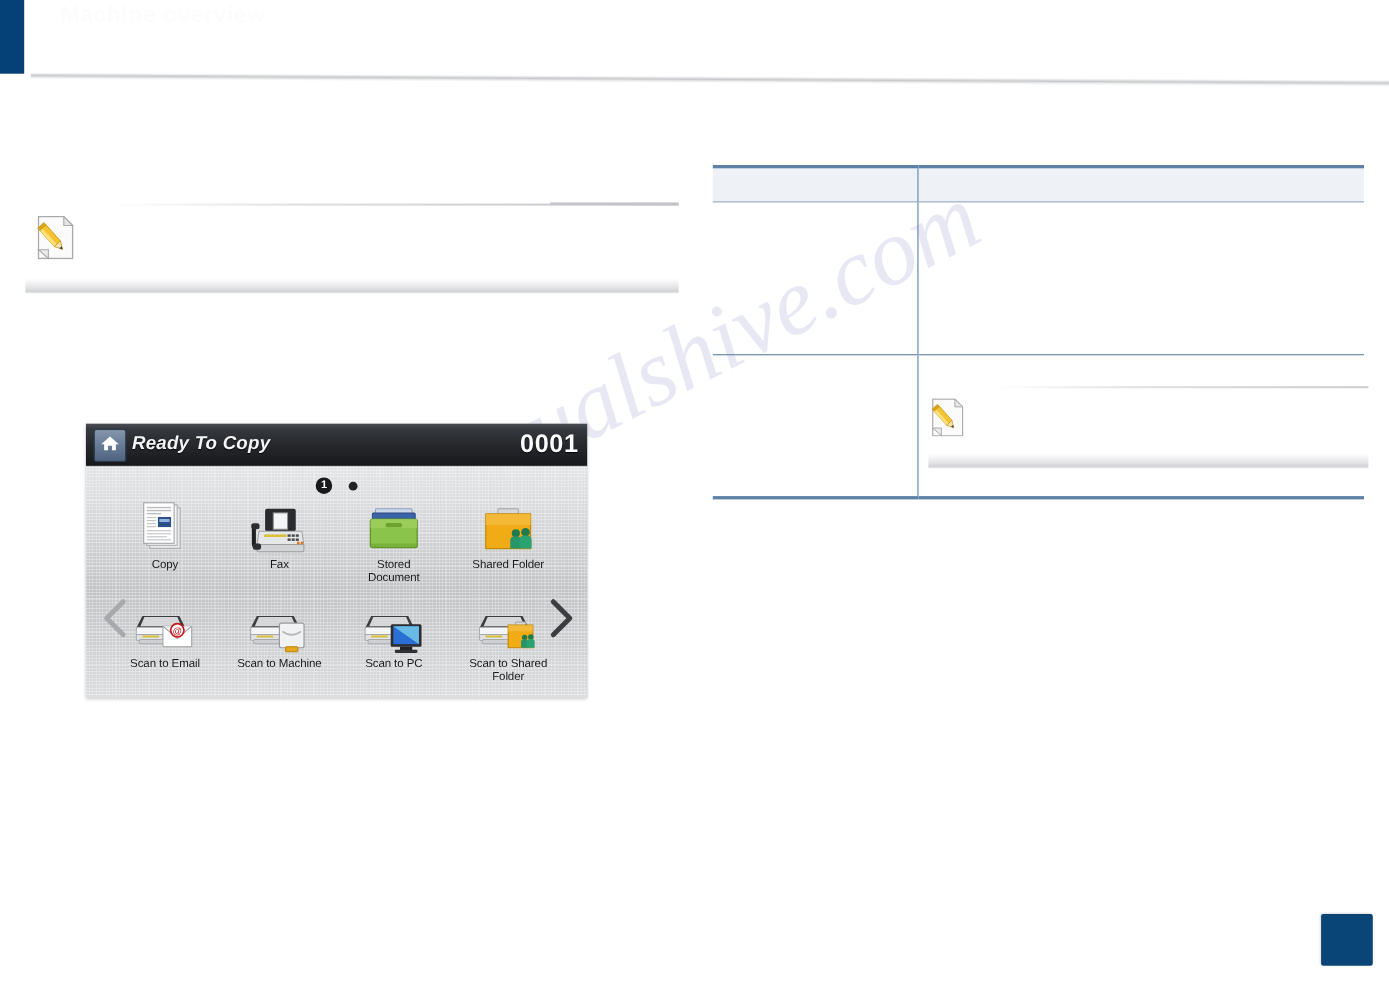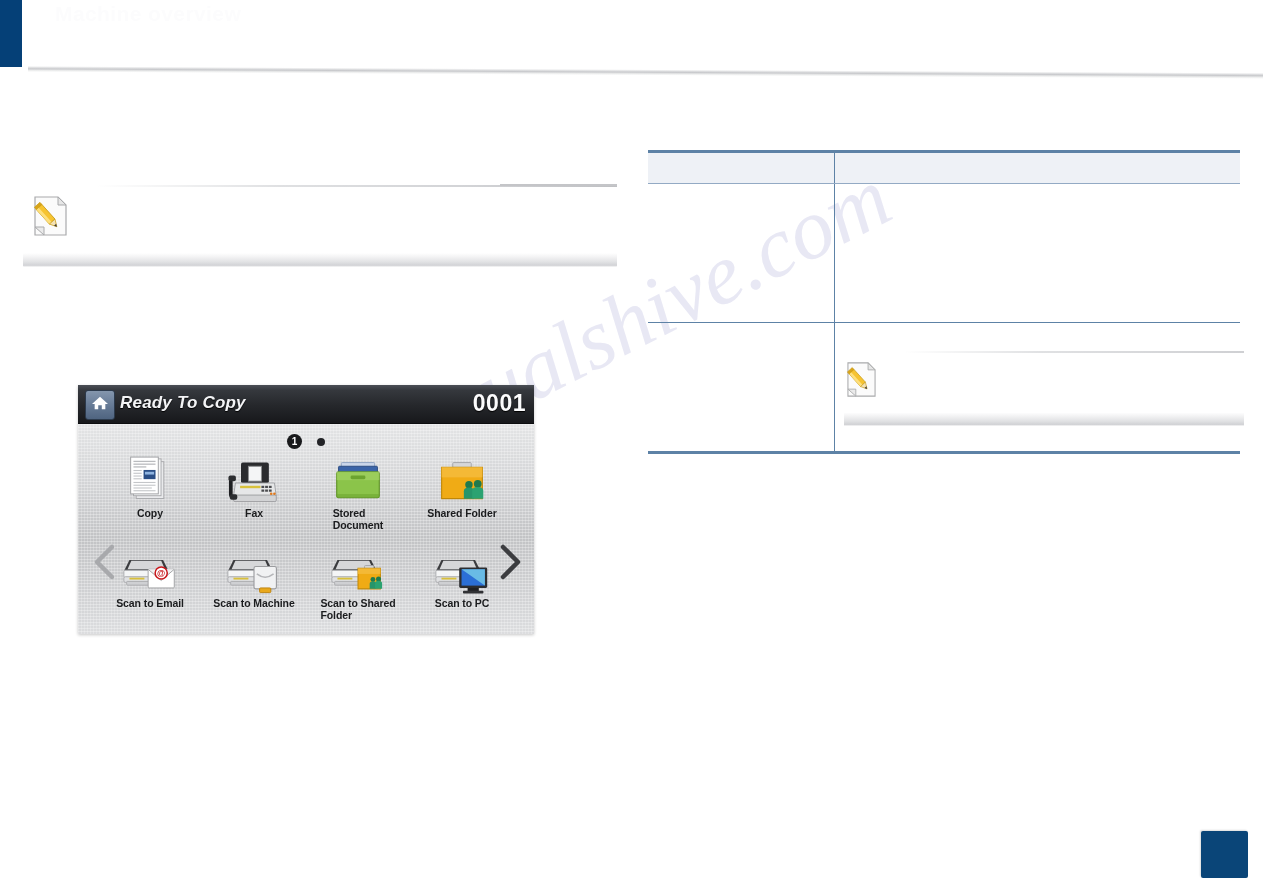--- a/index.html
+++ b/index.html
@@ -212,22 +212,23 @@
   }
   .cp-icon {
     height: 54px;
     display: flex;
     align-items: flex-end;
     justify-content: center;
   }
   .cp-label {
     margin-top: 2px;
     font-size: 10.5px;
-    font-weight: bold;
+    font-weight: normal;
     color: #1b1c1e;
+    text-align: center;
     line-height: 11.5px;
     letter-spacing: -.1px;
   }
 
   
   #spec-table {
     position: absolute;
     left: 648px; top: 150px;
     width: 592px;
     border-collapse: collapse;
@@ -538,53 +539,53 @@
         <div class="cp-cell">
           <div class="cp-icon">
             <svg viewBox="0 0 60 48" width="56" height="46">
               <path d="M8 10 H44 L50 22 H2 Z" fill="#3a3b3e"></path>
               <path d="M10 11 H42 L46 20 H6 Z" fill="#d6d7d9"></path>
               <rect x="2" y="21" width="48" height="8" rx="1.5" fill="#f4f5f6" stroke="#a8a9ac"></rect>
               <rect x="2" y="28" width="48" height="6" rx="1.5" fill="#e0e1e3" stroke="#a8a9ac"></rect>
               <rect x="8" y="29" width="16" height="2" fill="#d8bf3b"></rect>
               <rect x="5" y="33" width="42" height="4" rx="1" fill="#cfd0d3" stroke="#aaabae"></rect>
               <g>
-                <rect x="37" y="16" width="10" height="4" rx="1" fill="#d6d7d9" stroke="#a3a4a7"></rect>
-                <path d="M30 19 H54 V41 H30 Z" fill="#f0ab15" stroke="#c08707" stroke-width="1.1"></path>
-                <rect x="30" y="19" width="24" height="6" fill="#f5bb3c" opacity=".85"></rect>
-                <circle cx="46" cy="31" r="2.6" fill="#1f7a4d"></circle>
-                <path d="M42.5 41 v-5.5 q0-2.7 3.5-2.7 t3.5 2.7 V41 z" fill="#26956a"></path>
-                <circle cx="52" cy="30.5" r="2.7" fill="#1f7a4d"></circle>
-                <path d="M48.2 41 v-5.8 q0-2.8 3.8-2.8 t3.8 2.8 V41 z" fill="#2ba271"></path>
-              </g>
-            </svg>
-          </div>
-          <div class="cp-label" style="white-space:pre-line">Scan to Shared
-Folder</div>
+                <rect x="27" y="18" width="30" height="22" rx="1.5" fill="#2c2d30"></rect>
+                <rect x="29.5" y="20" width="25" height="17.5" fill="#2b6fd6"></rect>
+                <path d="M29.5 20 H54.5 V37.5 Z" fill="#74c9e8" opacity=".85"></path>
+                <rect x="36" y="40" width="12" height="4" fill="#202124"></rect>
+                <rect x="31" y="43" width="22" height="3" rx="1" fill="#303134"></rect>
+              </g>
+            </svg>
+          </div>
+          <div class="cp-label">Scan to PC</div>
         </div>
 
         <div class="cp-cell">
           <div class="cp-icon">
             <svg viewBox="0 0 60 48" width="56" height="46">
               <path d="M8 10 H44 L50 22 H2 Z" fill="#3a3b3e"></path>
               <path d="M10 11 H42 L46 20 H6 Z" fill="#d6d7d9"></path>
               <rect x="2" y="21" width="48" height="8" rx="1.5" fill="#f4f5f6" stroke="#a8a9ac"></rect>
               <rect x="2" y="28" width="48" height="6" rx="1.5" fill="#e0e1e3" stroke="#a8a9ac"></rect>
               <rect x="8" y="29" width="16" height="2" fill="#d8bf3b"></rect>
               <rect x="5" y="33" width="42" height="4" rx="1" fill="#cfd0d3" stroke="#aaabae"></rect>
               <g>
-                <rect x="27" y="18" width="30" height="22" rx="1.5" fill="#2c2d30"></rect>
-                <rect x="29.5" y="20" width="25" height="17.5" fill="#2b6fd6"></rect>
-                <path d="M29.5 20 H54.5 V37.5 Z" fill="#74c9e8" opacity=".85"></path>
-                <rect x="36" y="40" width="12" height="4" fill="#202124"></rect>
-                <rect x="31" y="43" width="22" height="3" rx="1" fill="#303134"></rect>
-              </g>
-            </svg>
-          </div>
-          <div class="cp-label">Scan to PC</div>
+                <rect x="37" y="16" width="10" height="4" rx="1" fill="#d6d7d9" stroke="#a3a4a7"></rect>
+                <path d="M30 19 H54 V41 H30 Z" fill="#f0ab15" stroke="#c08707" stroke-width="1.1"></path>
+                <rect x="30" y="19" width="24" height="6" fill="#f5bb3c" opacity=".85"></rect>
+                <circle cx="46" cy="31" r="2.6" fill="#1f7a4d"></circle>
+                <path d="M42.5 41 v-5.5 q0-2.7 3.5-2.7 t3.5 2.7 V41 z" fill="#26956a"></path>
+                <circle cx="52" cy="30.5" r="2.7" fill="#1f7a4d"></circle>
+                <path d="M48.2 41 v-5.8 q0-2.8 3.8-2.8 t3.8 2.8 V41 z" fill="#2ba271"></path>
+              </g>
+            </svg>
+          </div>
+          <div class="cp-label" style="white-space:pre-line">Scan to Shared
+Folder</div>
         </div>
 
       </div>
 
     </div>
   </div>
 </div>
 
 <table id="spec-table">
   <colgroup>

